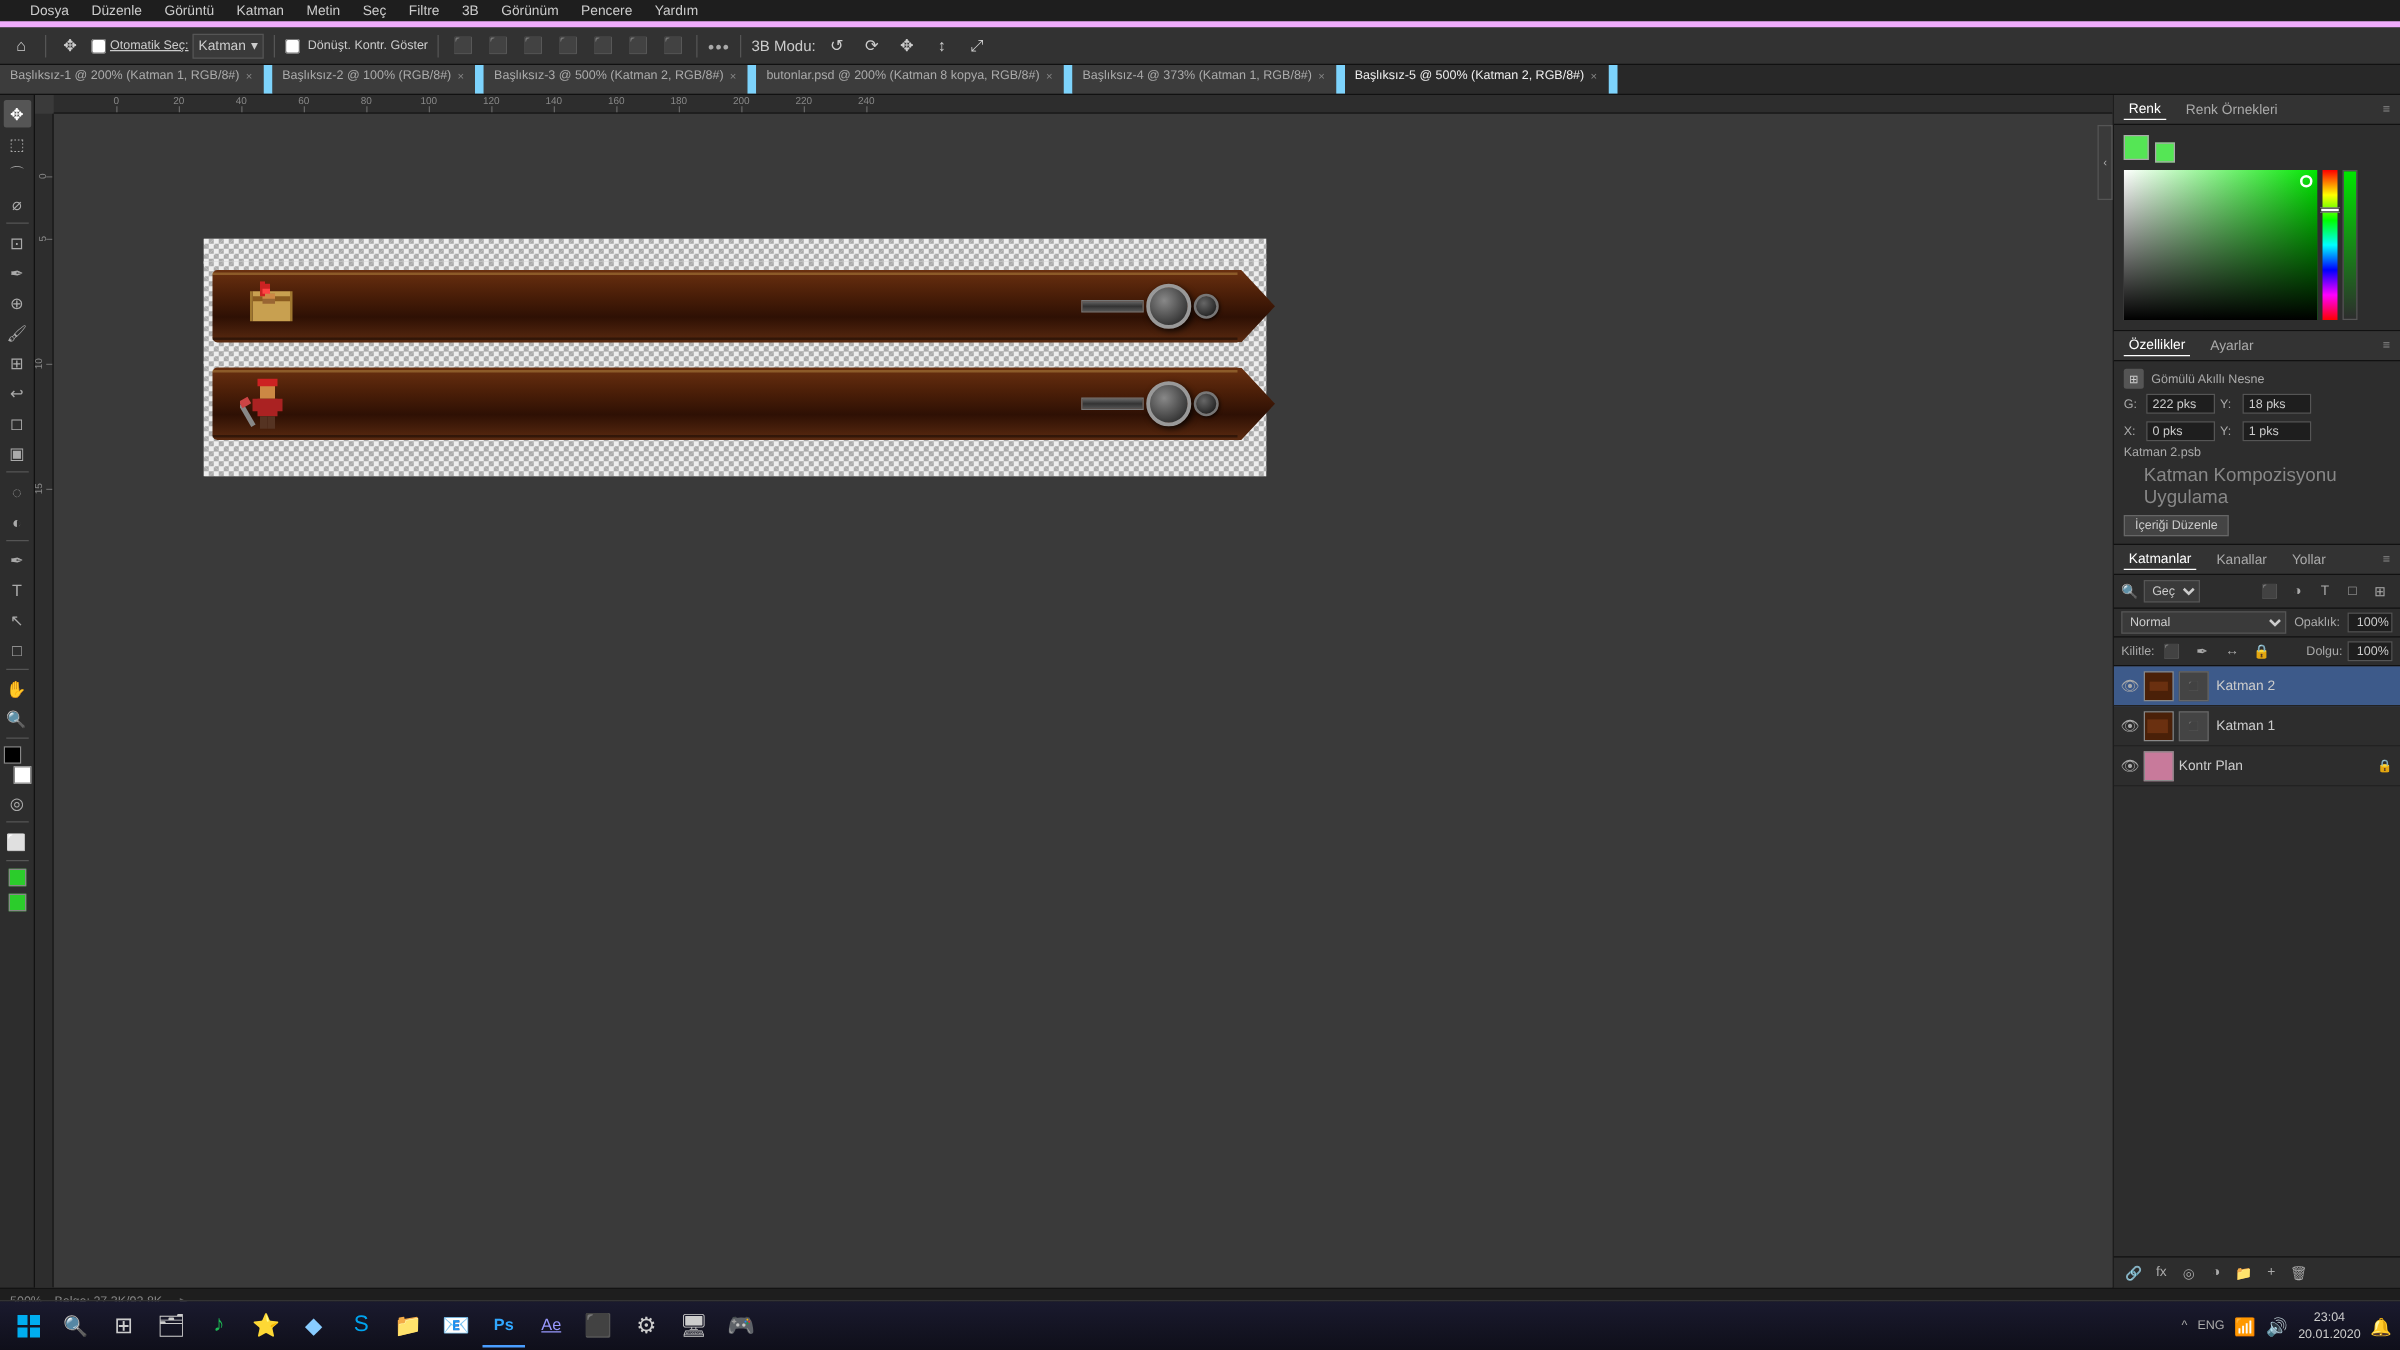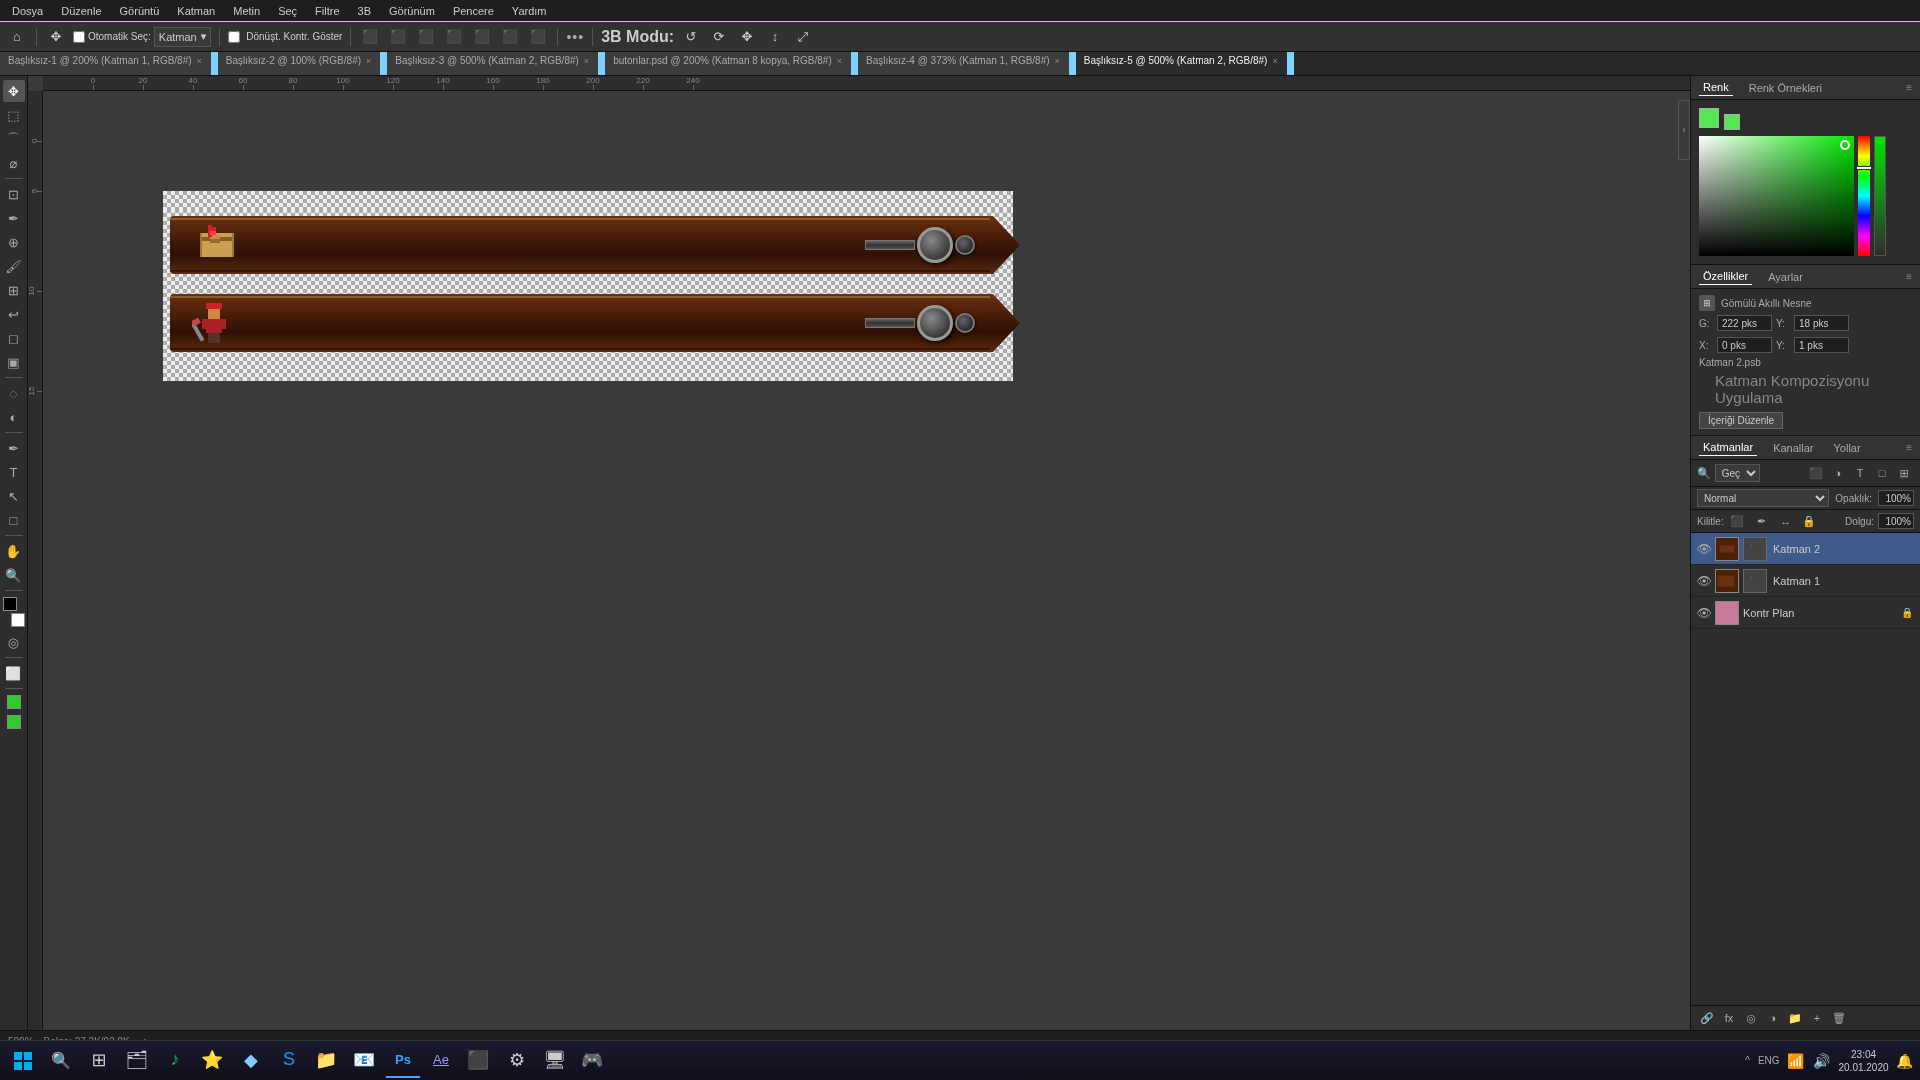--- a/index.html
+++ b/index.html
@@ -12,23 +12,23 @@
       color: #ccc;
       overflow: hidden;
     }
 
     
     #menu-bar {
       height: 22px;
       background: #1e1e1e;
       display: flex;
       align-items: center;
-      padding: 0 4px;
+      padding: 0 16px;
       gap: 2px;
-      border-bottom: 1px solid #f0abfc;
+      border-bottom: 5px solid #f0abfc;
     }
     .menu-item {
       padding: 2px 8px;
       color: #ccc;
       cursor: pointer;
       font-size: 11px;
     }
 
     
     #toolbar {
@@ -579,41 +579,41 @@
   <div class="menu-item">Pencere</div>
   <div class="menu-item">Yardım</div>
 </div>
 
 <div id="toolbar">
   <button class="toolbar-btn">⌂</button>
   <div class="toolbar-separator"></div>
   <button class="toolbar-btn">✥</button>
   <div style="display:flex;align-items:center;gap:3px;">
     <input type="checkbox" class="options-checkbox" style="">
-    <span style="font-size:10px;color:#ccc;">Otomatik Seç:</span>
+    <span style="font-size:10px;color:#ccc;text-decoration:underline;">Otomatik Seç:</span>
     <div class="toolbar-dropdown">
       <span>Katman</span>
       <span>▾</span>
     </div>
   </div>
   <div class="toolbar-separator"></div>
   <input type="checkbox" class="options-checkbox" style="">
   <span style="font-size:10px;color:#ccc;">Dönüşt. Kontr. Göster</span>
   <div class="toolbar-separator"></div>
   <button class="toolbar-btn">⬛</button>
   <button class="toolbar-btn">⬛</button>
   <button class="toolbar-btn">⬛</button>
   <button class="toolbar-btn">⬛</button>
   <button class="toolbar-btn">⬛</button>
   <button class="toolbar-btn">⬛</button>
   <button class="toolbar-btn">⬛</button>
   <div class="toolbar-separator"></div>
   <span class="options-dots">•••</span>
   <div class="toolbar-separator"></div>
-  <span style="font-size:16px;color:#ccc;font-weight:bold;">3B Modu:</span>
+  <span style="font-size:12px;color:#ccc;">3B Modu:</span>
   <button class="toolbar-btn">↺</button>
   <button class="toolbar-btn">⟳</button>
   <button class="toolbar-btn">✥</button>
   <button class="toolbar-btn">↕</button>
   <button class="toolbar-btn">⤢</button>
 </div>
 
 <div id="tabs-bar">
   <div class="tab">
     <span style="font-size:10px;">Başlıksız-1 @ 200% (Katman 1, RGB/8#)</span>

